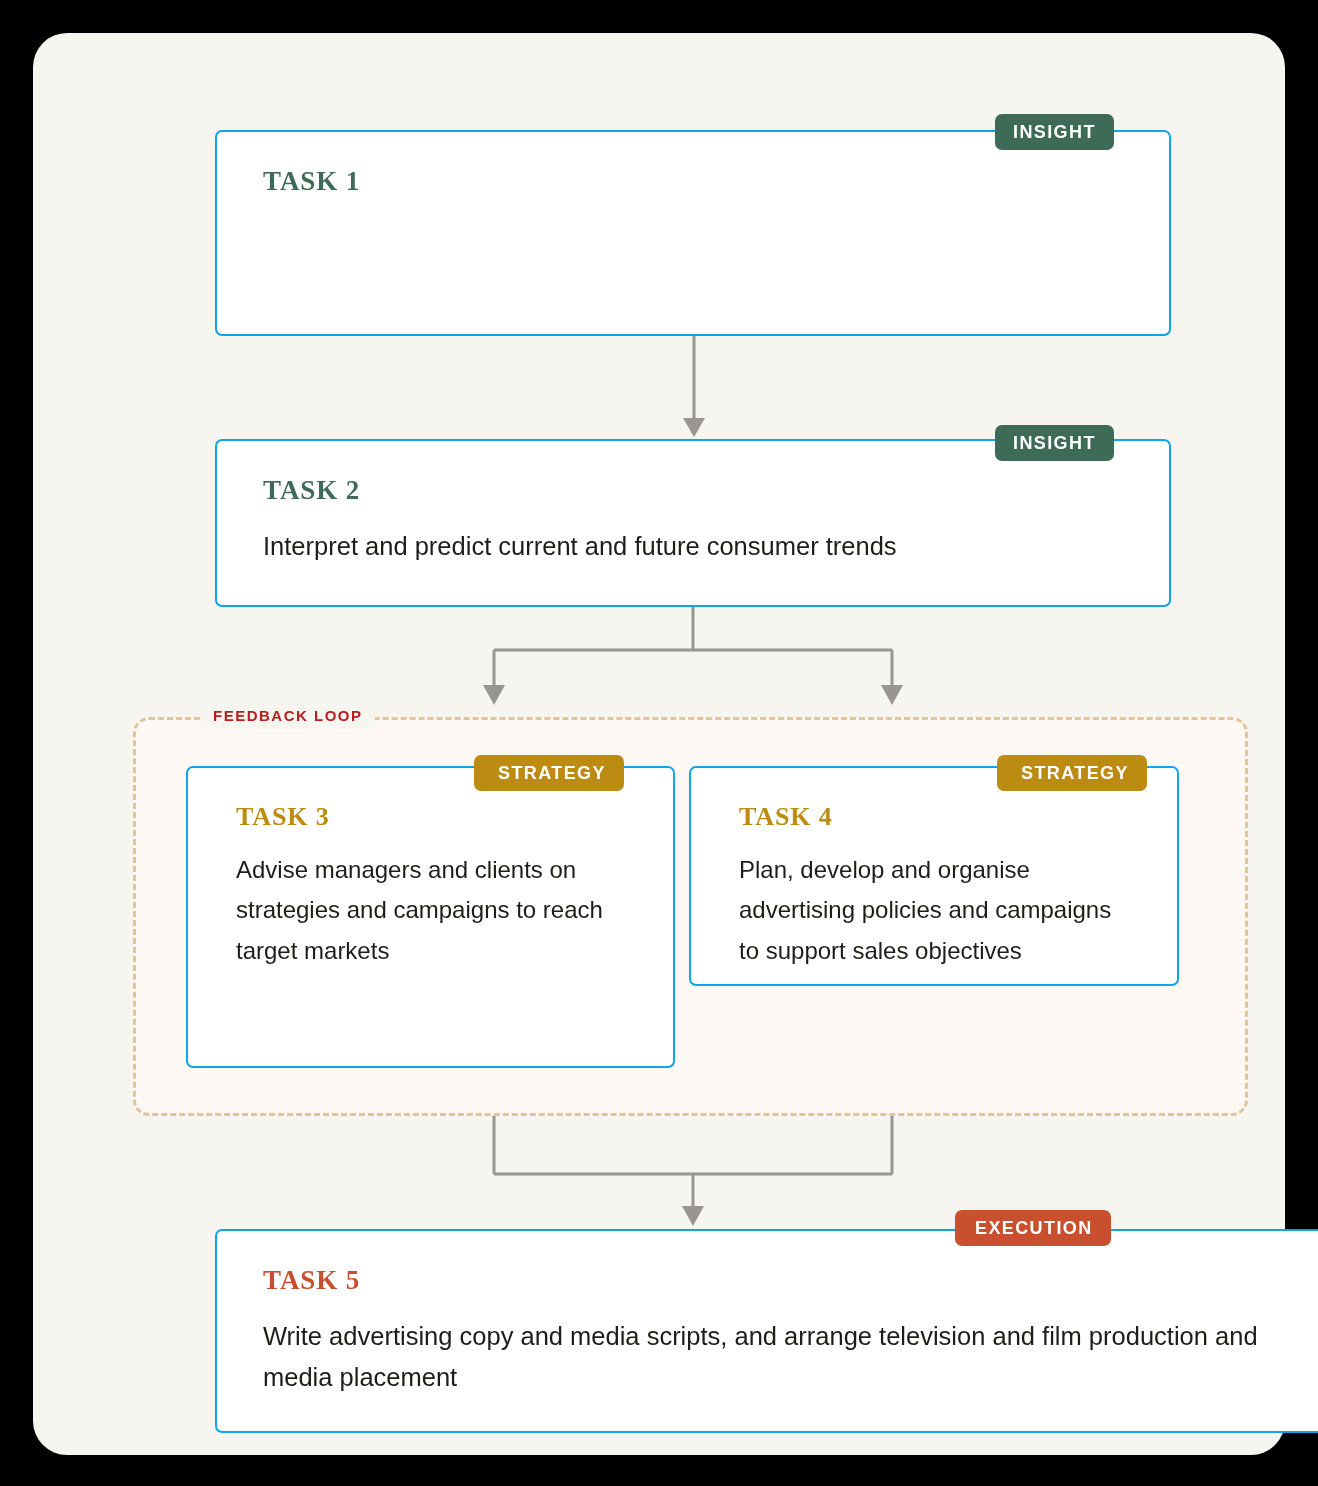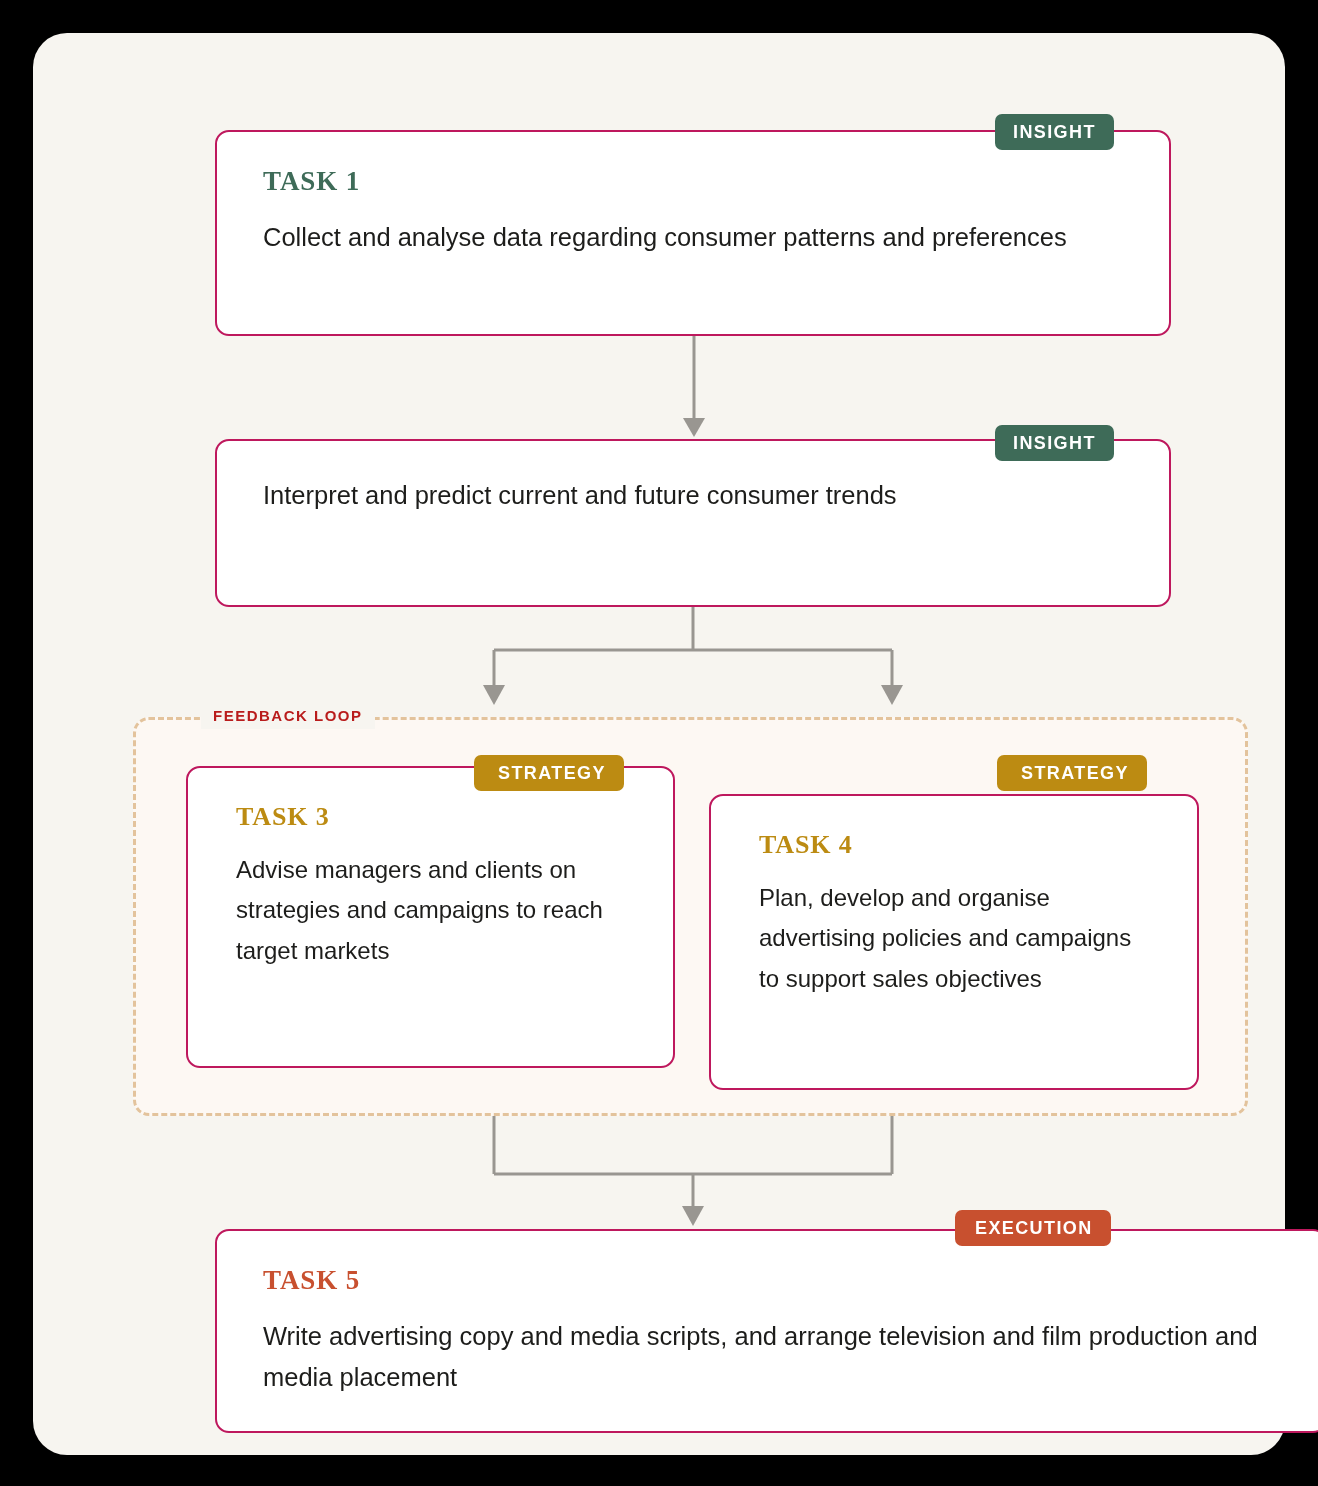--- a/index.html
+++ b/index.html
@@ -28,22 +28,22 @@
     width: 1252px;
     height: 1422px;
     background: #F7F5F0;
     border-radius: 34px;
   }
 
   
   .card {
     position: absolute;
     background: #FFFFFF;
-    border: 2px solid #be185d;
-    border-radius: 14px;
+    border: 2px solid #0ea5e9;
+    border-radius: 7px;
     box-sizing: border-box;
   }
   .card-inner {
     padding: 34px 46px 30px 46px;
   }
   .task-label {
     font-family: "Liberation Serif", serif;
     font-weight: bold;
     font-size: 27px;
     letter-spacing: 0.9px;
@@ -112,21 +112,21 @@
     font-family: "Liberation Sans", sans-serif;
     font-weight: bold;
     font-size: 15px;
     letter-spacing: 1.5px;
     line-height: 26px;
     z-index: 4;
   }
 
   #card-task3 { left: 153px; top: 733px; width: 489px; height: 302px; }
   #badge-task3 { left: 441px; top: 722px; }
-  #card-task4 { left: 676px; top: 733px; width: 490px; height: 296px; margin-top: 28px; }
+  #card-task4 { left: 656px; top: 733px; width: 490px; height: 220px; }
   #badge-task4 { left: 964px; top: 722px; }
 
   .card-sm .card-inner { padding: 34px 42px 24px 48px; }
   .card-sm .task-label { font-size: 26px; margin-bottom: 18px; }
   .card-sm .task-body { font-size: 24px; line-height: 1.68; }
 
   
   #card-task5 { left: 182px; top: 1196px; width: 1112px; height: 204px; }
   #badge-task5 { left: 922px; top: 1177px; }
 
@@ -139,32 +139,32 @@
 </head>
 <body>
 
 <div id="canvas">
   <div id="panel">
 
     <div class="badge insight" id="badge-task1">INSIGHT</div>
     <div class="card" id="card-task1">
       <div class="card-inner">
         <div class="task-label insight">TASK 1</div>
-        <div class="task-body">Collect and analyse data regarding consumer patterns and preferences</div>
       </div>
     </div>
 
     <svg class="connector" id="conn-1-2" viewBox="0 0 42 106">
       <line x1="21" y1="0" x2="21" y2="82" stroke="#999691" stroke-width="3"></line>
       <polygon points="10,82 32,82 21,101" fill="#999691"></polygon>
     </svg>
 
     <div class="badge insight" id="badge-task2">INSIGHT</div>
     <div class="card" id="card-task2">
       <div class="card-inner">
+        <div class="task-label insight">TASK 2</div>
         <div class="task-body">Interpret and predict current and future consumer trends</div>
       </div>
     </div>
 
     <svg class="connector" id="conn-2-split" viewBox="0 0 440 112">
       <path d="M 220 0 L 220 43" stroke="#999691" stroke-width="3" fill="none"></path>
       <path d="M 21 43 L 419 43" stroke="#999691" stroke-width="3" fill="none"></path>
       <path d="M 21 43 L 21 78" stroke="#999691" stroke-width="3" fill="none"></path>
       <path d="M 419 43 L 419 78" stroke="#999691" stroke-width="3" fill="none"></path>
       <polygon points="10,78 32,78 21,98" fill="#999691"></polygon>

